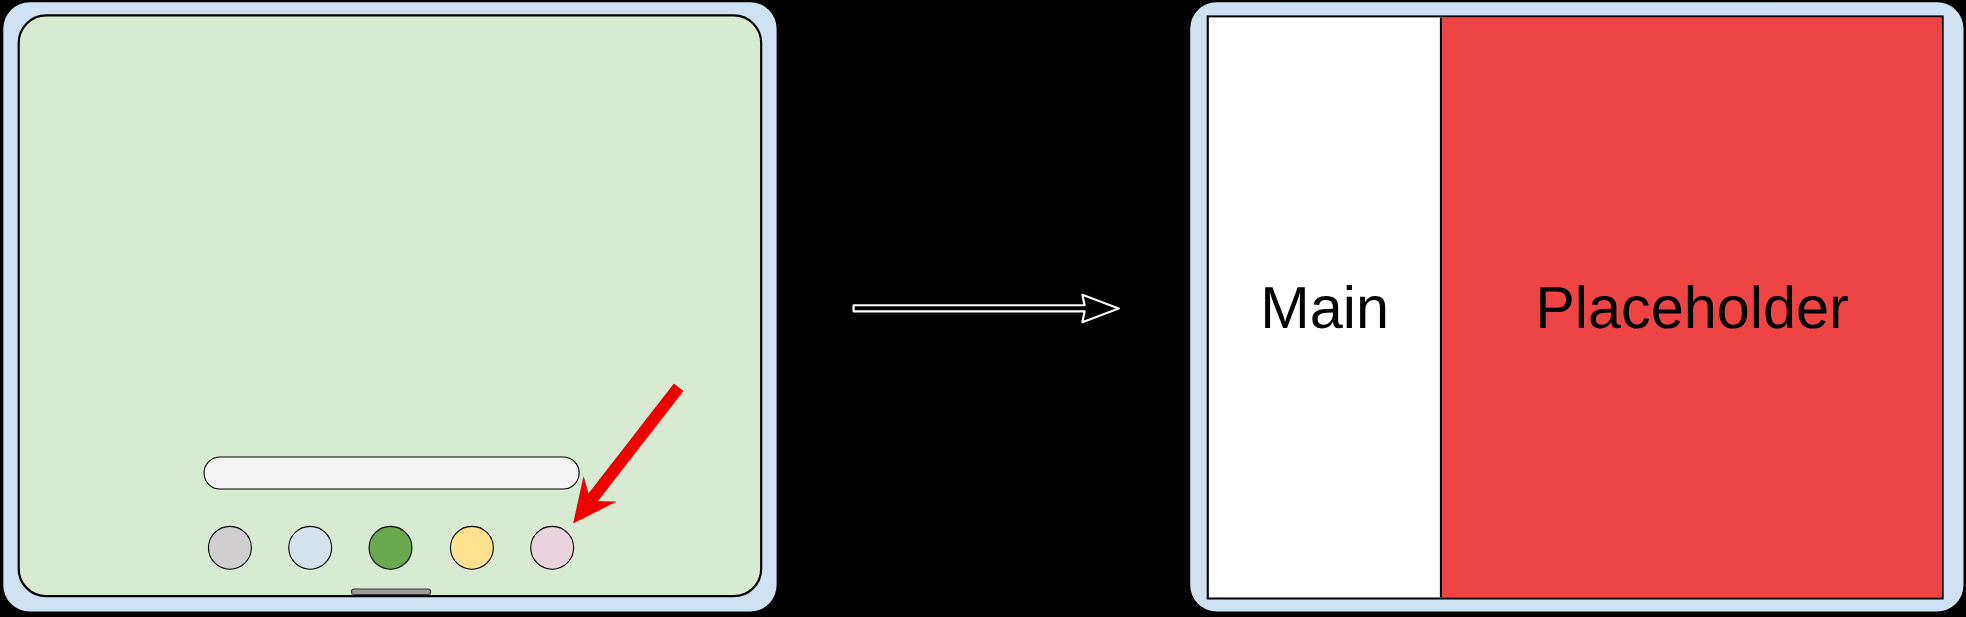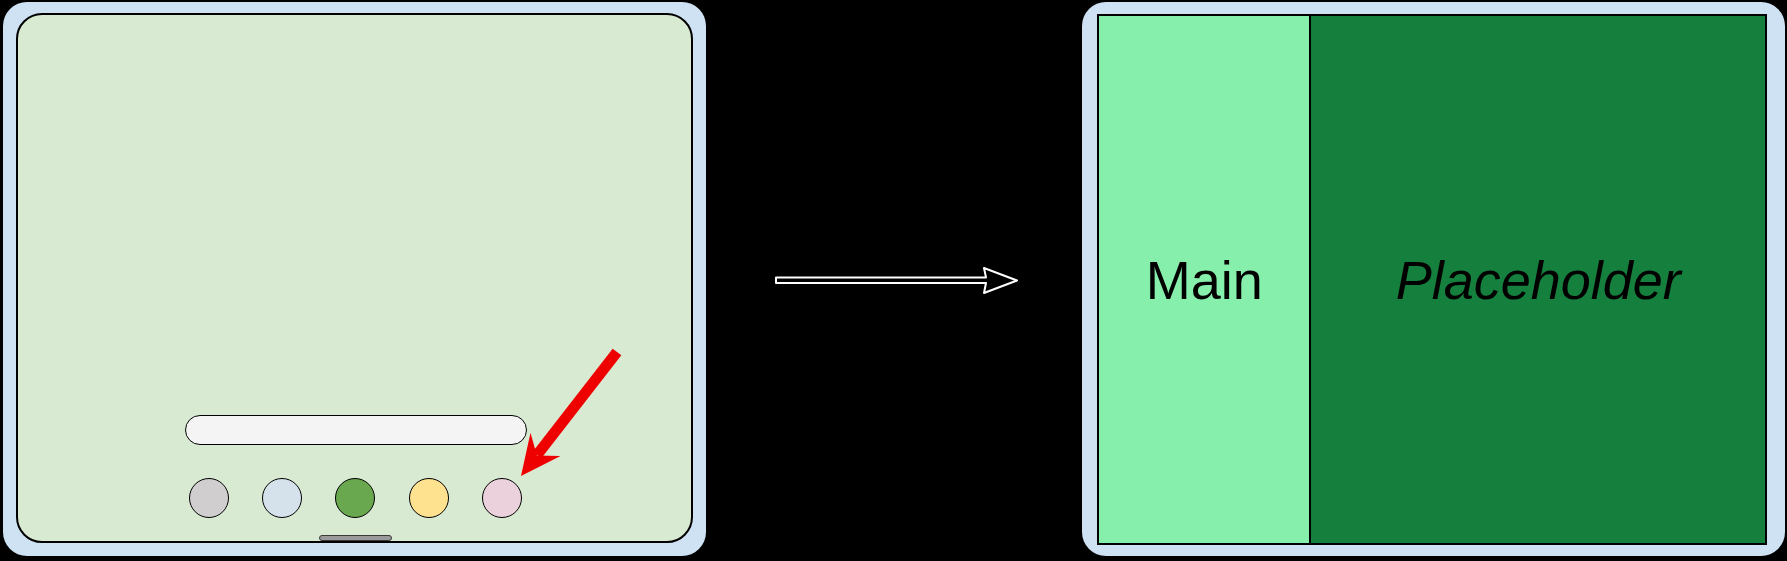--- a/index.html
+++ b/index.html
@@ -60,22 +60,22 @@
       <polygon points="518,474 527.5,430.8 533.9,453.4 557.5,454" style="fill: rgb(238, 0, 0);"></polygon>
     </svg>
   </div>
 
   <svg class="transition-arrow" viewBox="0 0 252 37">
     <path d="M4,14.5 H214 L212,5 L245,17.5 L212,30 L214,20 H4 Z" stroke-width="2" stroke-linejoin="round" stroke="#ffffff" style="fill: rgb(0, 0, 0);"></path>
   </svg>
 
   <div class="device right">
     <div class="split">
-      <div class="pane main" style="background-color: #86efac;">
+      <div class="pane main" style="background-color: #ffffff;">
         <span class="pane-label">Main</span>
       </div>
-      <div class="pane placeholder" style="background-color: #15803d; font-style: italic;">
+      <div class="pane placeholder" style="background-color: #ef4444;">
         <span class="pane-label">Placeholder</span>
       </div>
     </div>
   </div>
 
 </div>
 
 </body></html>

